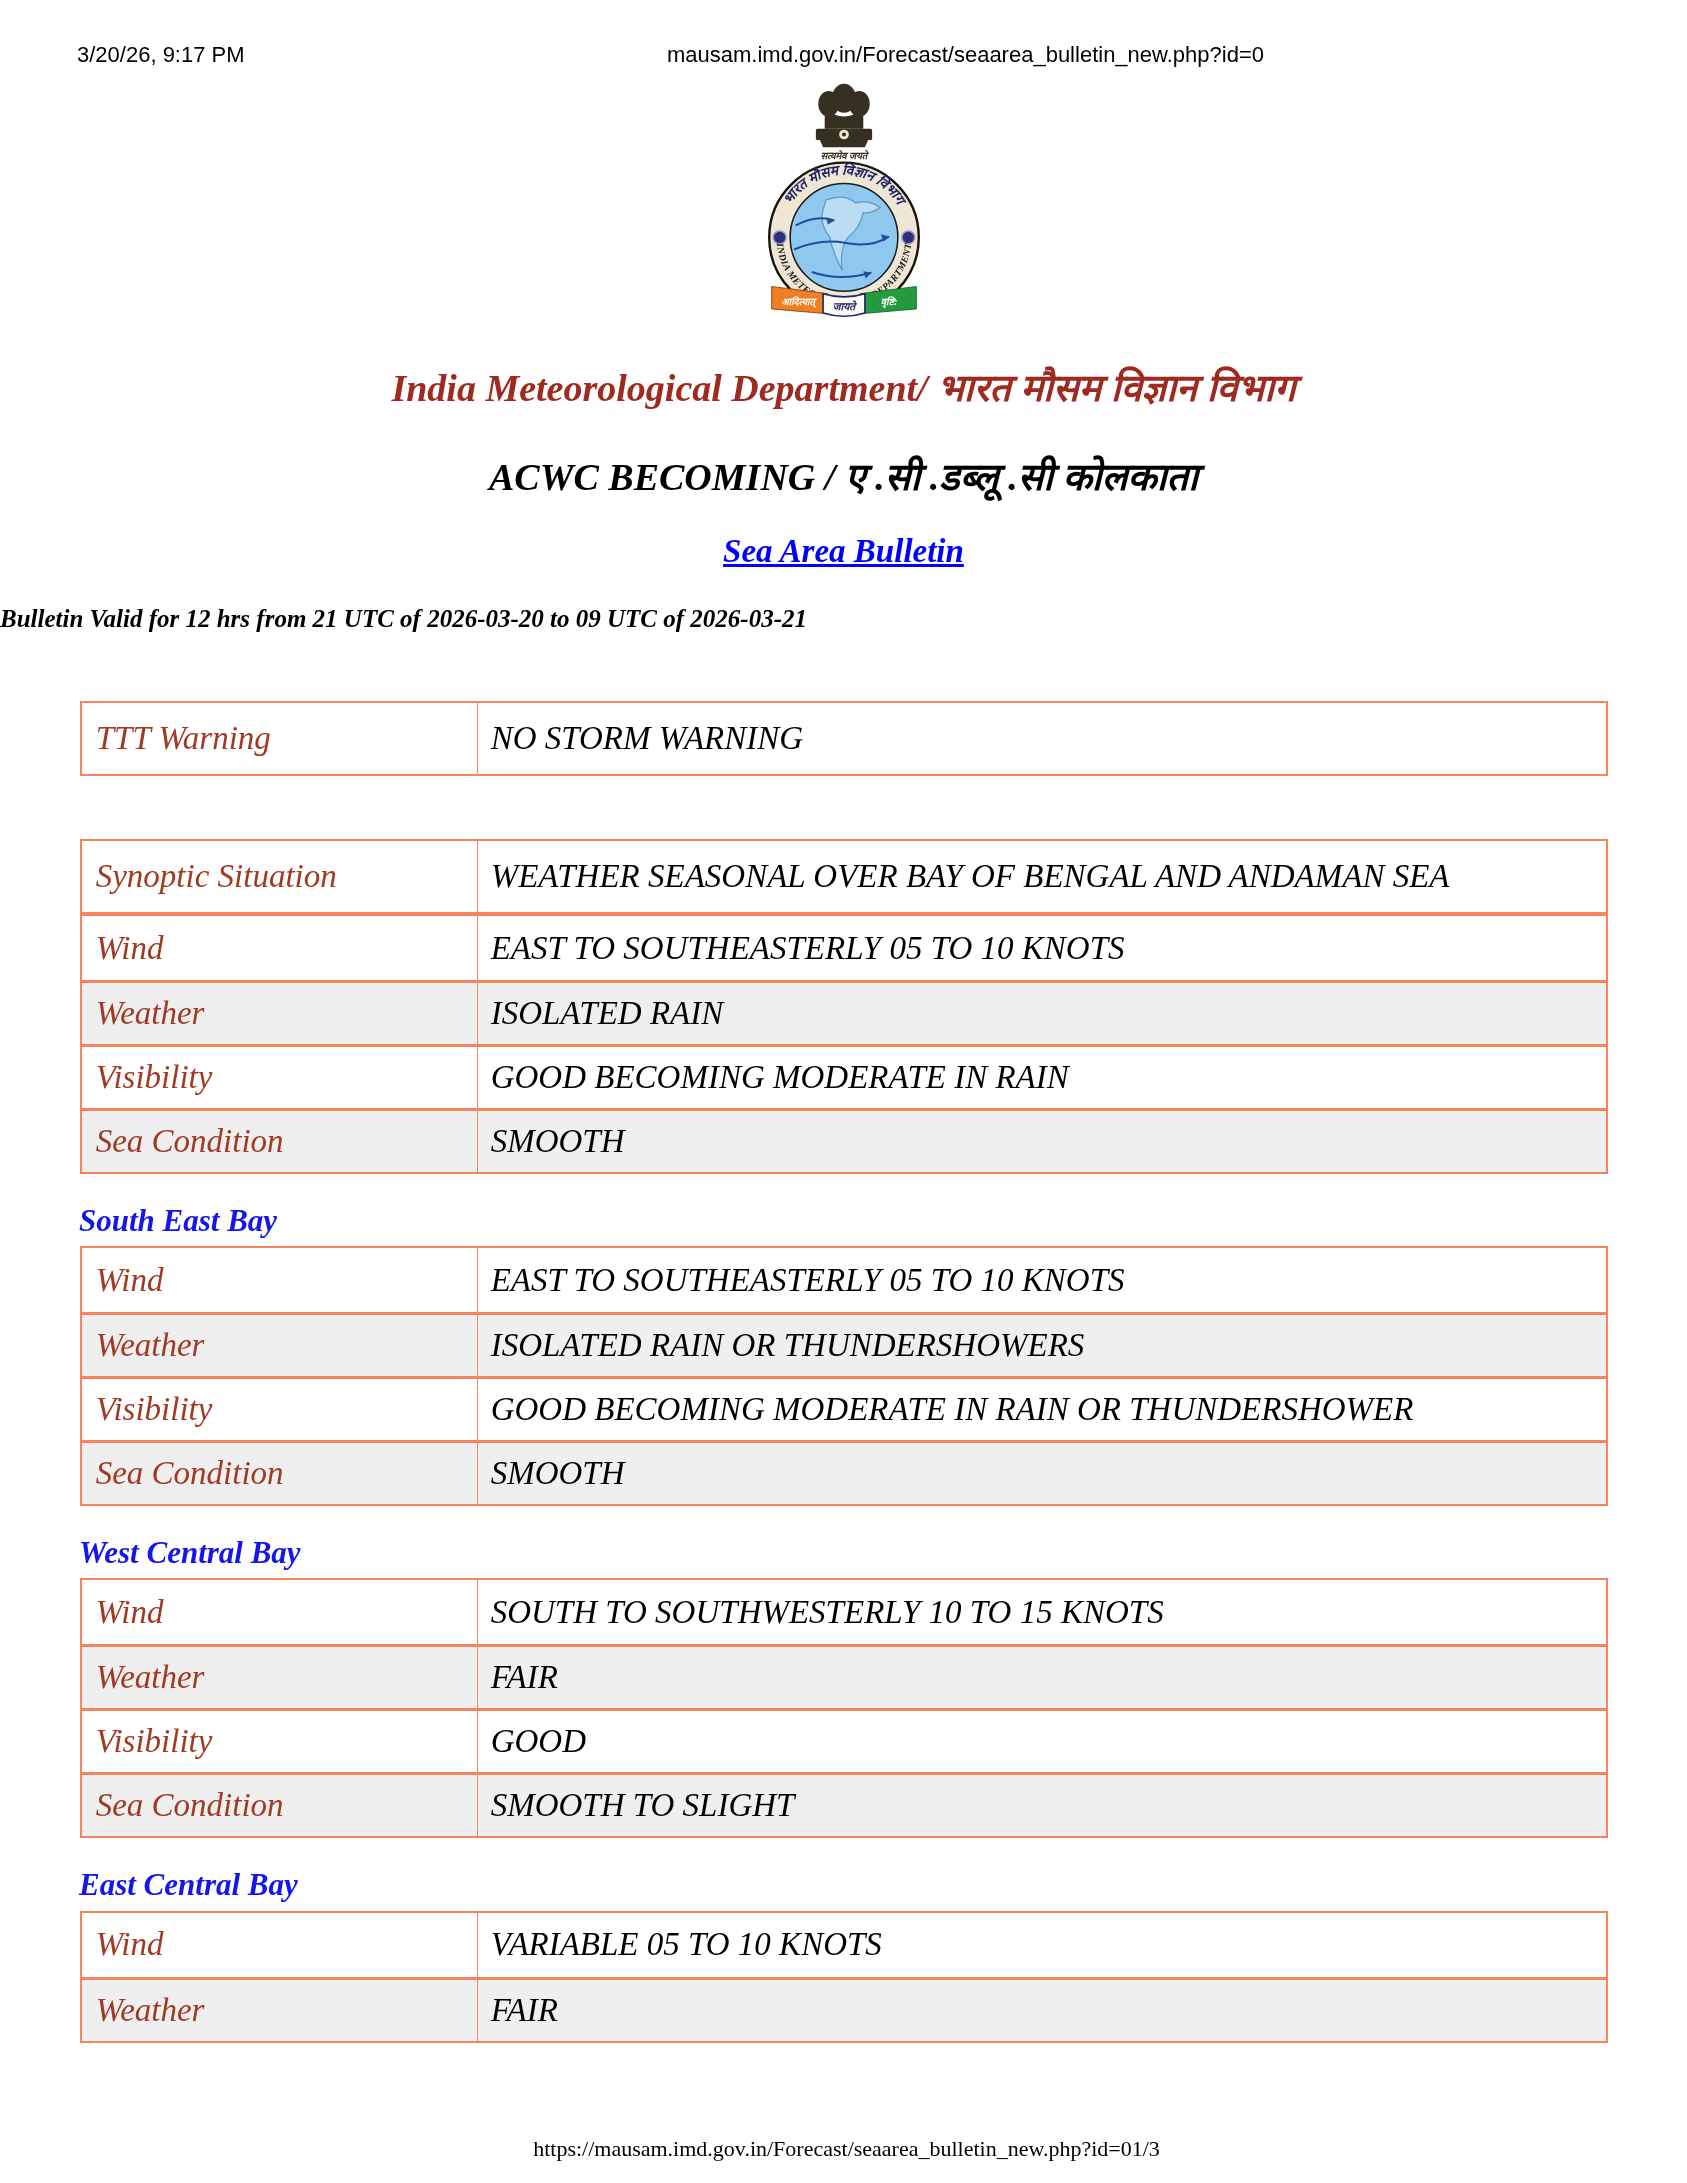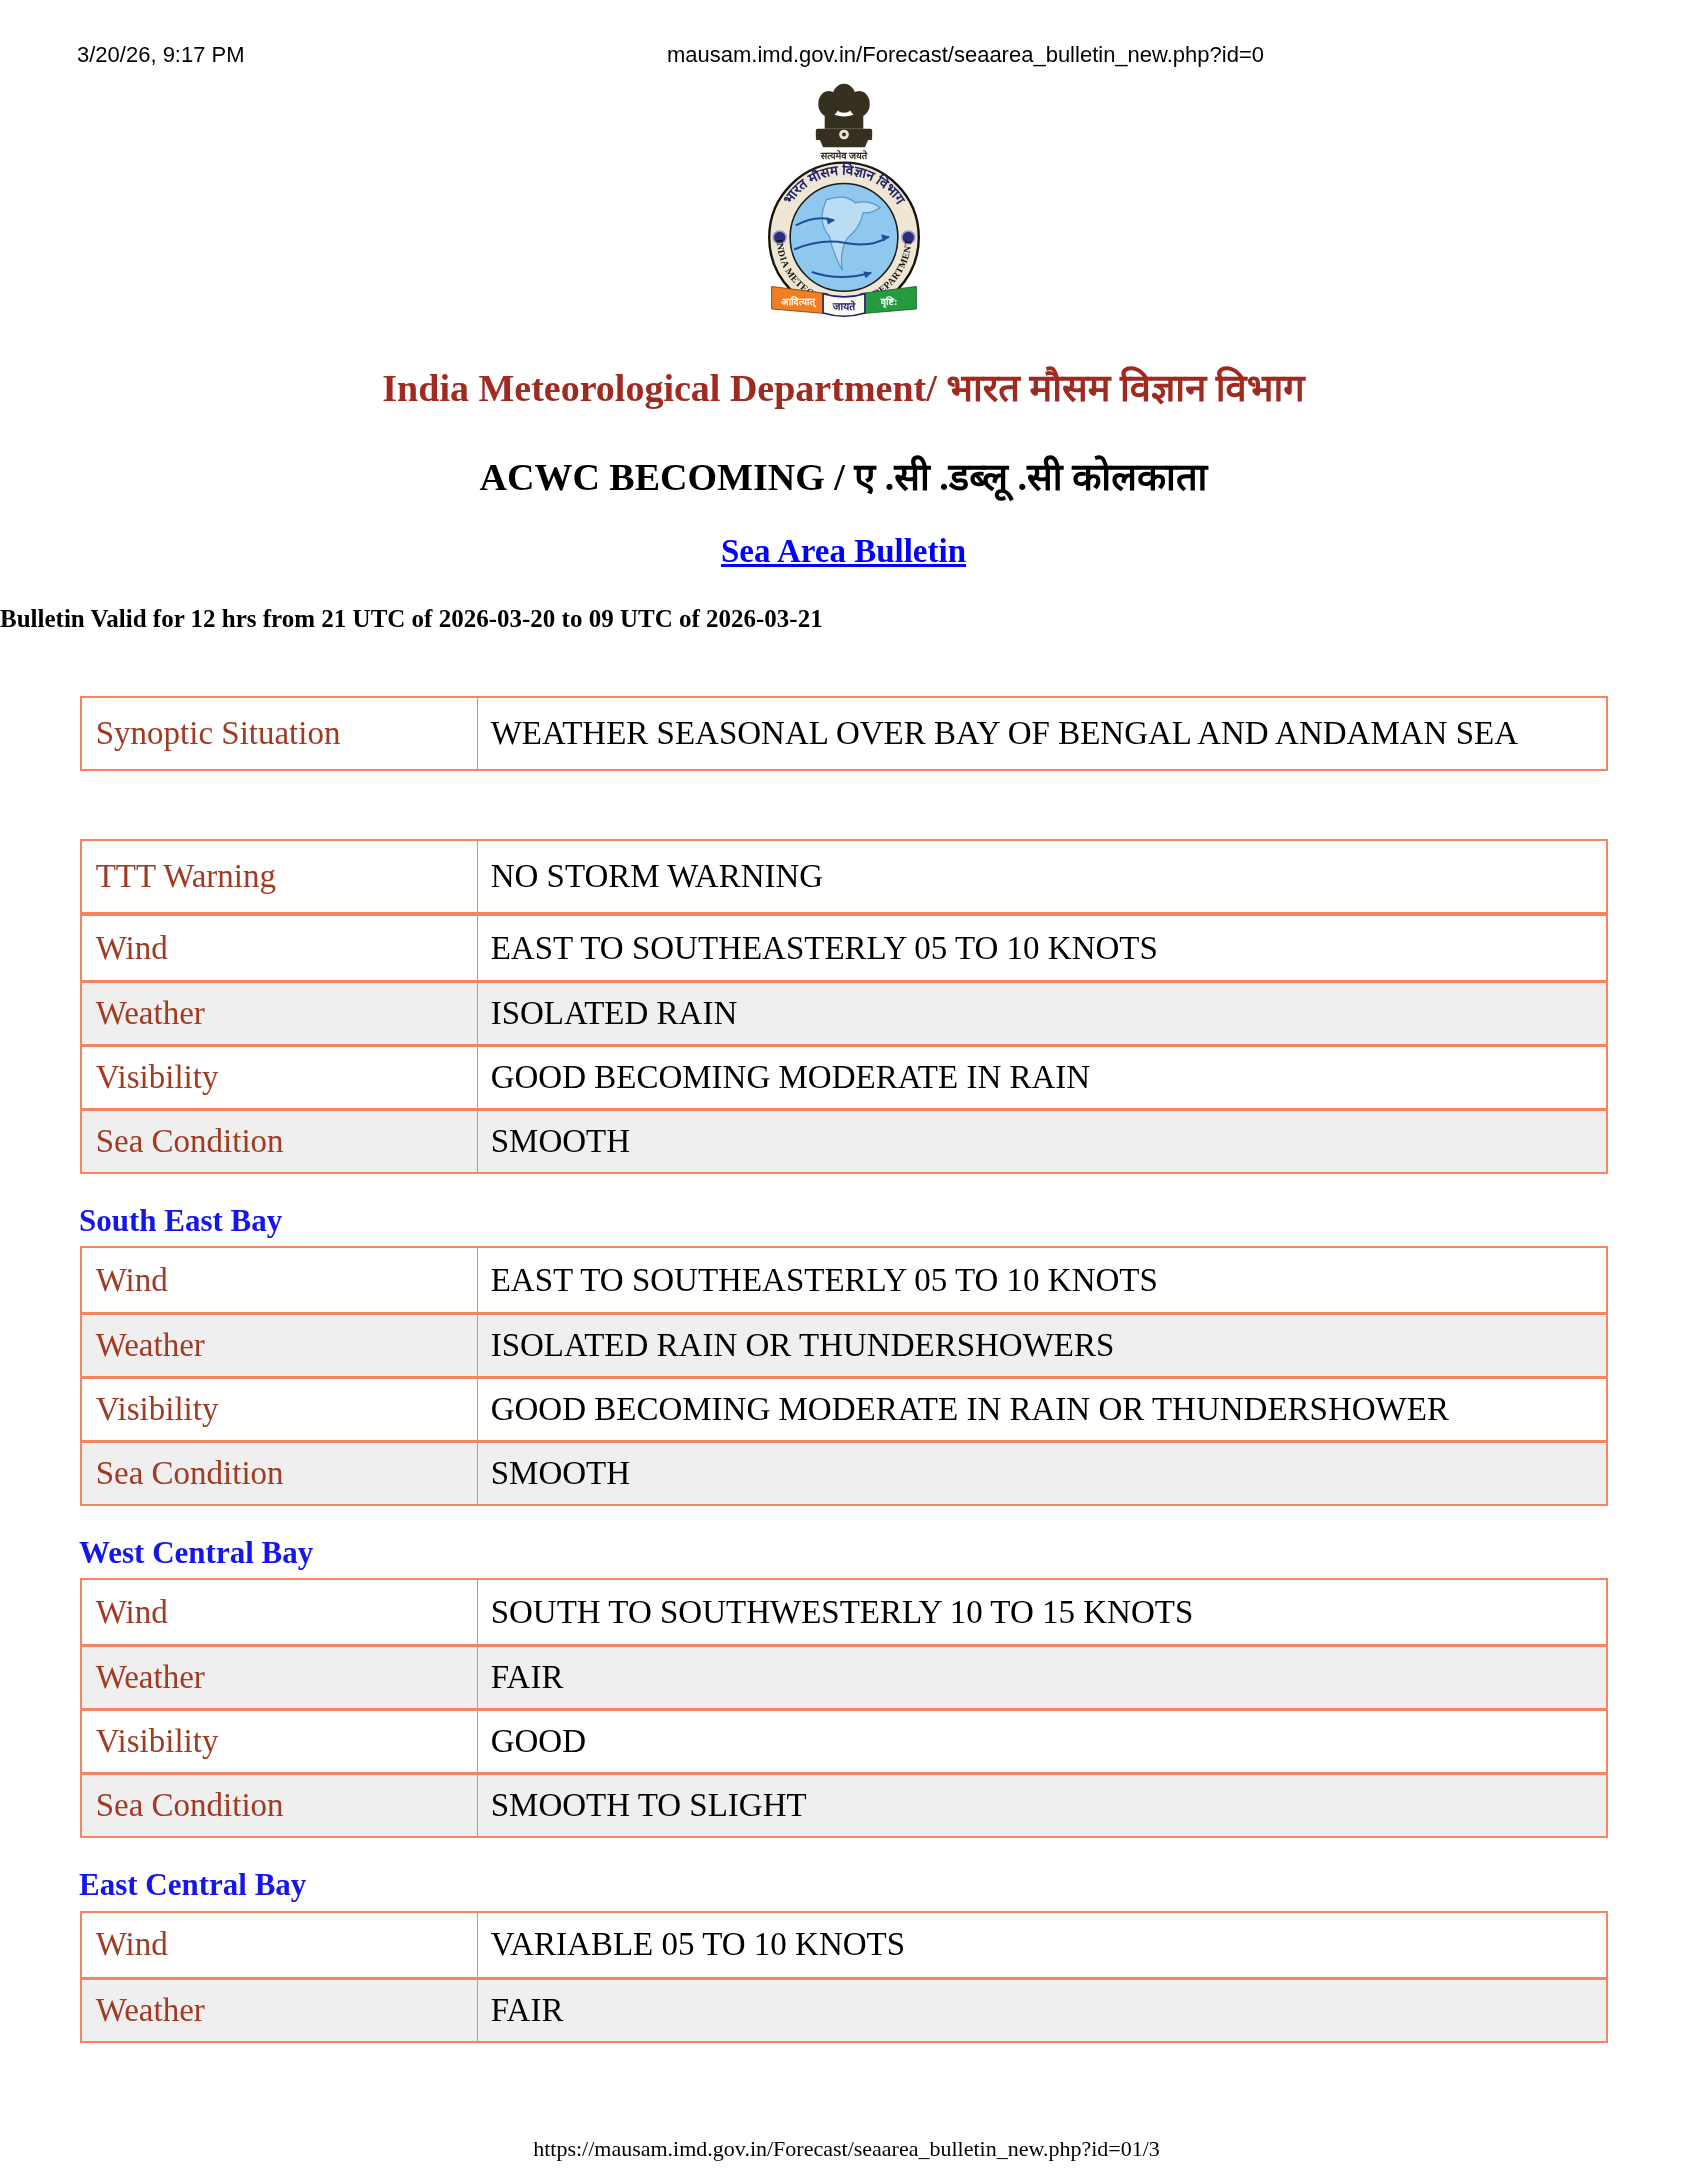--- a/index.html
+++ b/index.html
@@ -23,21 +23,21 @@
     font-family:"Liberation Sans", sans-serif;font-size:22px;color:#000;
   }
   .print-header .ts{position:absolute;left:14px;top:0;}
   .print-header .url{position:absolute;left:604px;top:0;}
   .print-footer{
     position:absolute;top:2136px;left:63px;width:1567px;
     display:flex;justify-content:center;align-items:baseline;
     font-family:Liberation Serif, serif;font-size:22px;color:#000;
   }
   
-  .content{position:absolute;top:79px;left:0;width:1687px;}
+  .content{position:absolute;top:79px;left:0;width:1687px;font-style:italic;}
   .logo-wrap{width:190px;margin:0 auto;height:238px;}
   .title-dept{margin-top:43px;text-align:center;font-size:38px;font-weight:bold;color:var(--title_maroon);}
   .title-acwc{margin-top:37px;text-align:center;font-size:38px;font-weight:bold;color:#000;}
   .link-line{margin-top:32px;text-align:center;}
   .link-line a{font-size:33px;font-weight:bold;color:var(--link_blue);text-decoration:underline;}
   .validity{margin-top:35px;text-align:left;font-size:25px;font-weight:bold;color:#000;}
   
   table.kv{
     margin-left:80px;width:1528px;
     border-collapse:separate;border-spacing:0;
@@ -127,38 +127,38 @@
     </svg>
   </div>
 
   <div class="title-dept">India Meteorological Department/ भारत मौसम विज्ञान विभाग</div>
   <div class="title-acwc">ACWC BECOMING / ए .सी .डब्लू .सी कोलकाता</div>
   <div class="link-line">
     <a href="#">Sea Area Bulletin</a>
   </div>
   <div class="validity">Bulletin Valid for 12 hrs from 21 UTC of 2026-03-20 to 09 UTC of 2026-03-21</div>
 
+  <table class="kv single mt-ttt">
+    <tbody>
+      <tr>
+        <th>TTT Warning</th>
+        <td>NO STORM WARNING</td>
+      </tr>
+    </tbody>
+  </table>
+
   <table class="kv single mt-syn">
     <tbody>
       <tr>
         <th>Synoptic Situation</th>
         <td>WEATHER SEASONAL OVER BAY OF BENGAL AND ANDAMAN SEA</td>
       </tr>
     </tbody>
   </table>
 
-  <table class="kv single mt-ttt">
-    <tbody>
-      <tr>
-        <th>TTT Warning</th>
-        <td>NO STORM WARNING</td>
-      </tr>
-    </tbody>
-  </table>
-
   <div id="sections">
     <div class="section">
       <table class="kv sec">
         <tbody>
 
         <tr>
             <th>Wind</th>
             <td>EAST TO SOUTHEASTERLY 05 TO 10 KNOTS</td>
           </tr>
             <tr>

